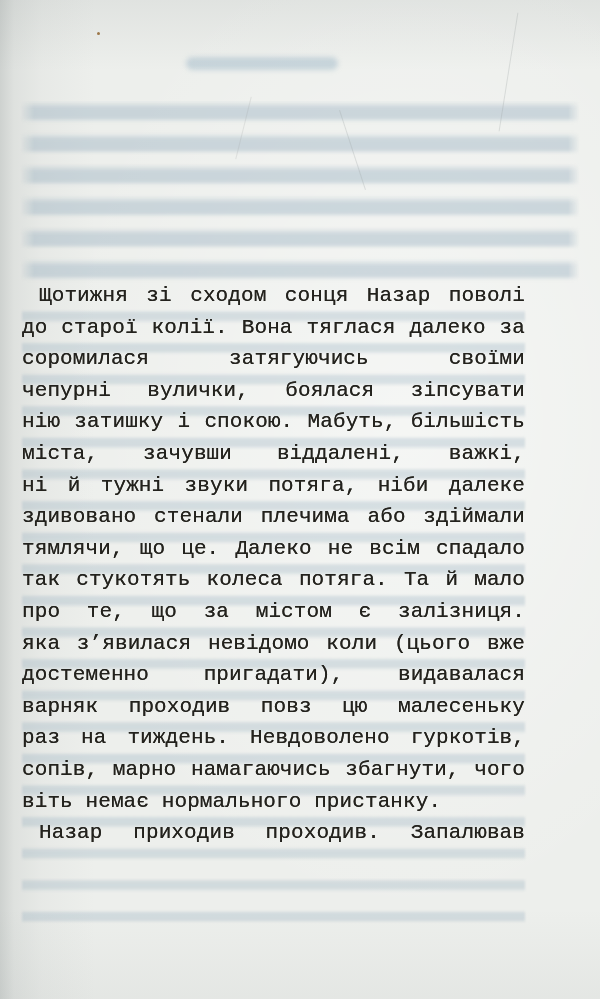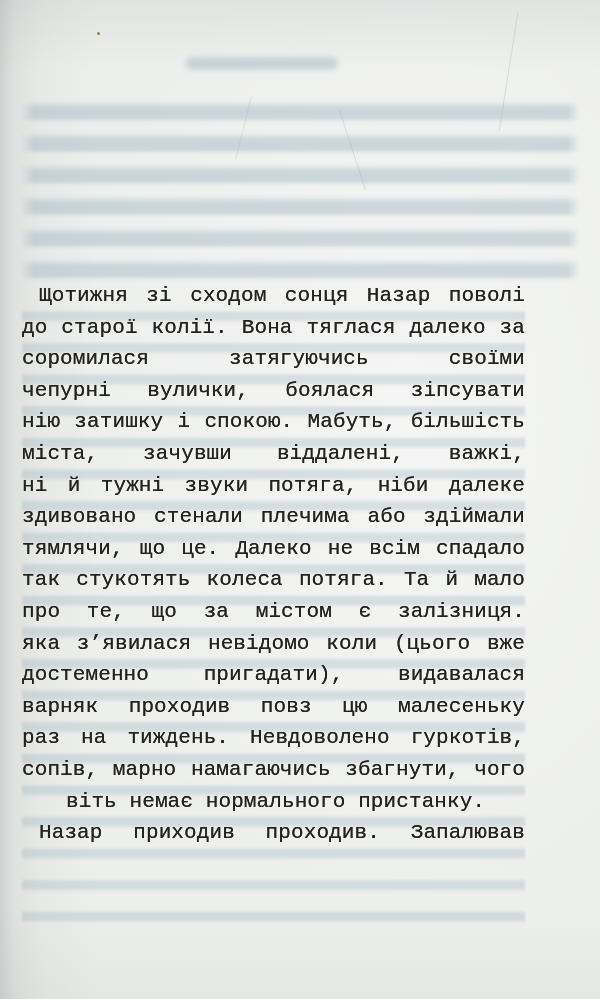--- a/index.html
+++ b/index.html
@@ -47,21 +47,21 @@
     font-size:21px;line-height:31.6px;color:#23221d;
     text-shadow:0 0 .4px rgba(30,28,24,.85);
     letter-spacing:.1px;
   }
   .paragraph{margin:0;}
   .line{
     height:31.6px;overflow:hidden;white-space:normal;
     text-align:justify;text-align-last:justify;
   }
   .line.para-first{text-indent:17px;}
-  .line.no-just{text-align-last:left;margin-left:44px;}
+  .line.no-just{text-align-last:left;}
 </style>
 </head>
 <body>
 
 <div class="page">
   <div class="ghost-header"></div>
   <div class="ghost-top"></div>
   <div class="ghost-body"></div>
   <div class="speck"></div>
   <div class="scratch s1"></div>

